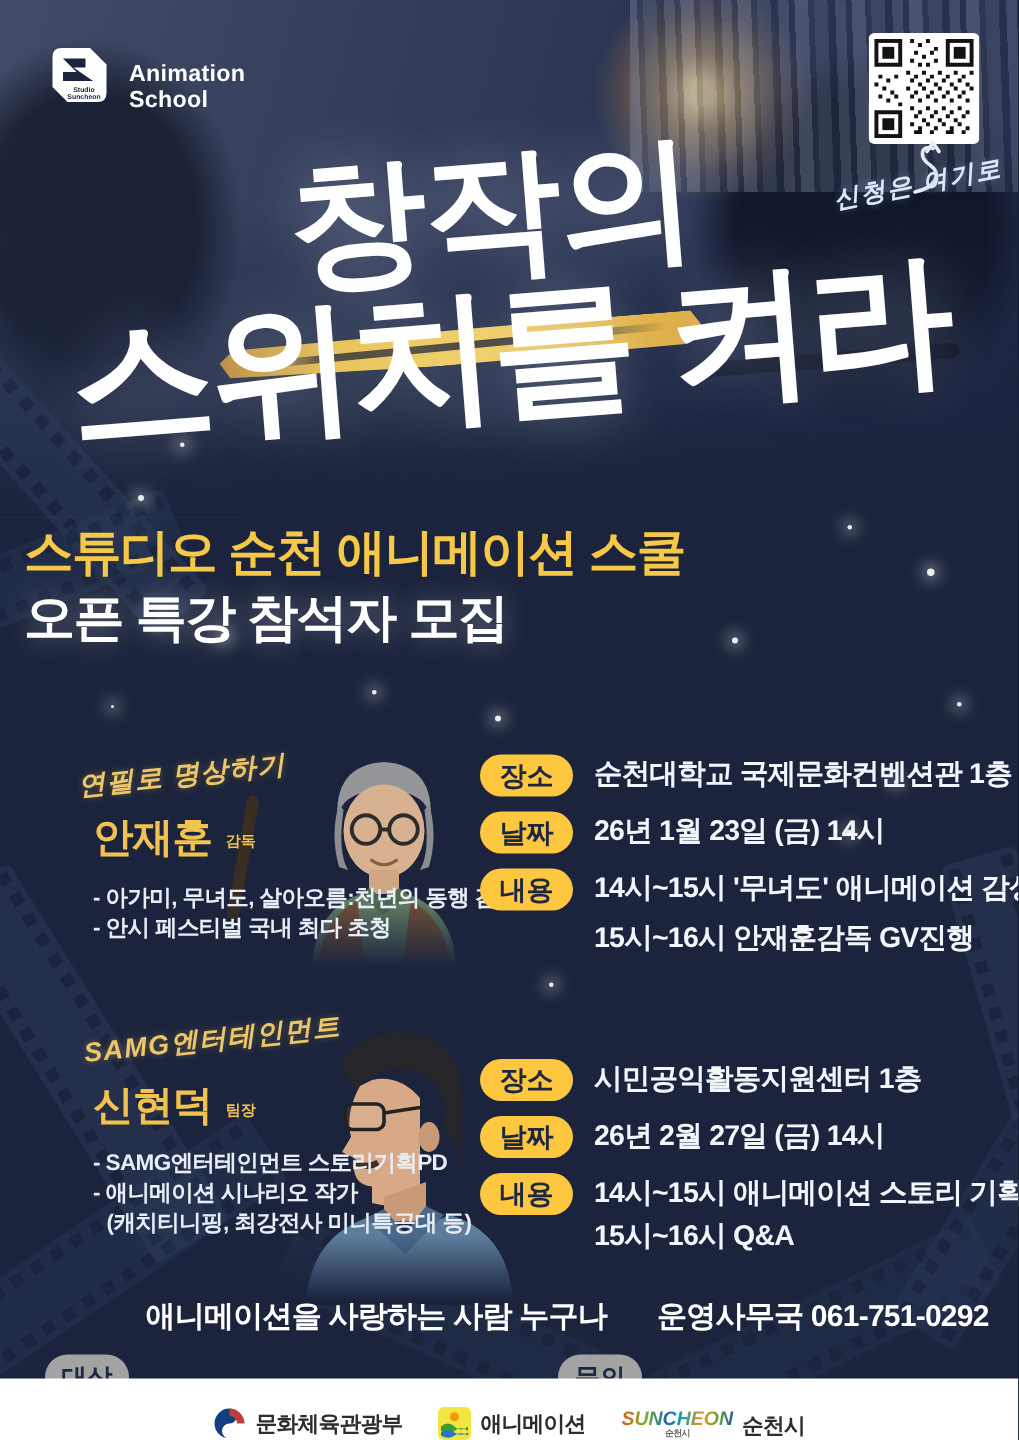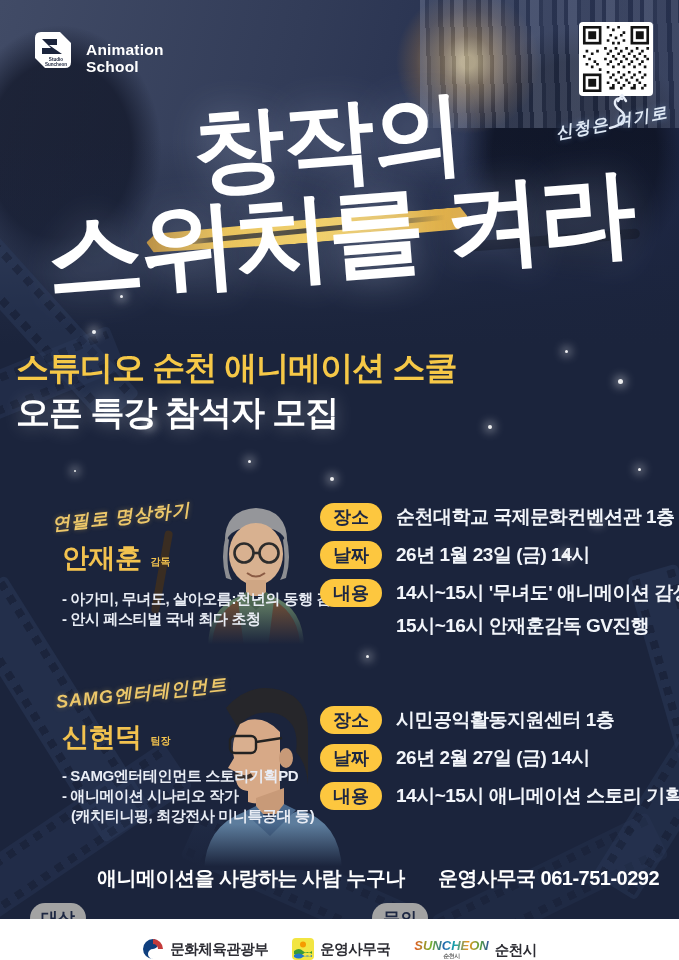--- a/index.html
+++ b/index.html
@@ -264,20 +264,21 @@
     <span class="ival">시민공익활동지원센터 1층</span>
   </div>
   <div class="irow" style="left:320px;top:744px;">
     <span class="badge">날짜</span>
     <span class="ival">26년 2월 27일 (금) 14시</span>
   </div>
   <div class="irow" style="left:320px;top:782px;">
     <span class="badge">내용</span>
     <span class="ival">14시~15시 애니메이션 스토리 기획</span>
   </div>
+  <div class="icont" style="left:396px;top:812px;">15시~16시 Q&amp;A</div>
 
   <div class="bubble" style="left:30px;top:863px;">대상</div>
   <div class="bar-text" style="left:97px;top:863px;">애니메이션을 사랑하는 사람 누구나</div>
   <div class="bubble" style="left:372px;top:863px;">문의</div>
   <div class="bar-text" style="left:438px;top:863px;">운영사무국 061-751-0292</div>
 
   <div class="sponsors">
     <div class="sponsor">
       <svg width="22" height="22" viewBox="0 0 22 22">
         <path d="M11 1 a10 10 0 1 0 0 20 a5 5 0 0 1 0 -10 a5 5 0 0 0 0 -10 Z" fill="#0f3f7e"></path>
@@ -285,21 +286,21 @@
       </svg>
       <span>문화체육관광부</span>
     </div>
     <div class="sponsor">
       <svg width="22" height="22" viewBox="0 0 22 22">
         <rect x="0" y="0" width="22" height="22" rx="4" fill="#f2e542"></rect>
         <circle cx="11" cy="6.5" r="3" fill="#f59b00"></circle>
         <path d="M2 13 Q7 9 11 13 T20 13 L20 16 Q15 12 11 16 T2 16 Z" fill="#3d9b35"></path>
         <path d="M2 17 Q7 14 11 17 T20 17 L20 19 Q15 16 11 19 T2 19 Z" fill="#2277cc"></path>
       </svg>
-      <span>운영사무국</span>
+      <span>애니메이션</span>
     </div>
     <div class="sponsor">
       <span style="display:flex;flex-direction:column;align-items:center;gap:1px;">
         <span class="sc-word">SUNCHEON</span>
         <span class="sc-sub">순천시</span>
       </span>
       <span>순천시</span>
     </div>
   </div>
 

